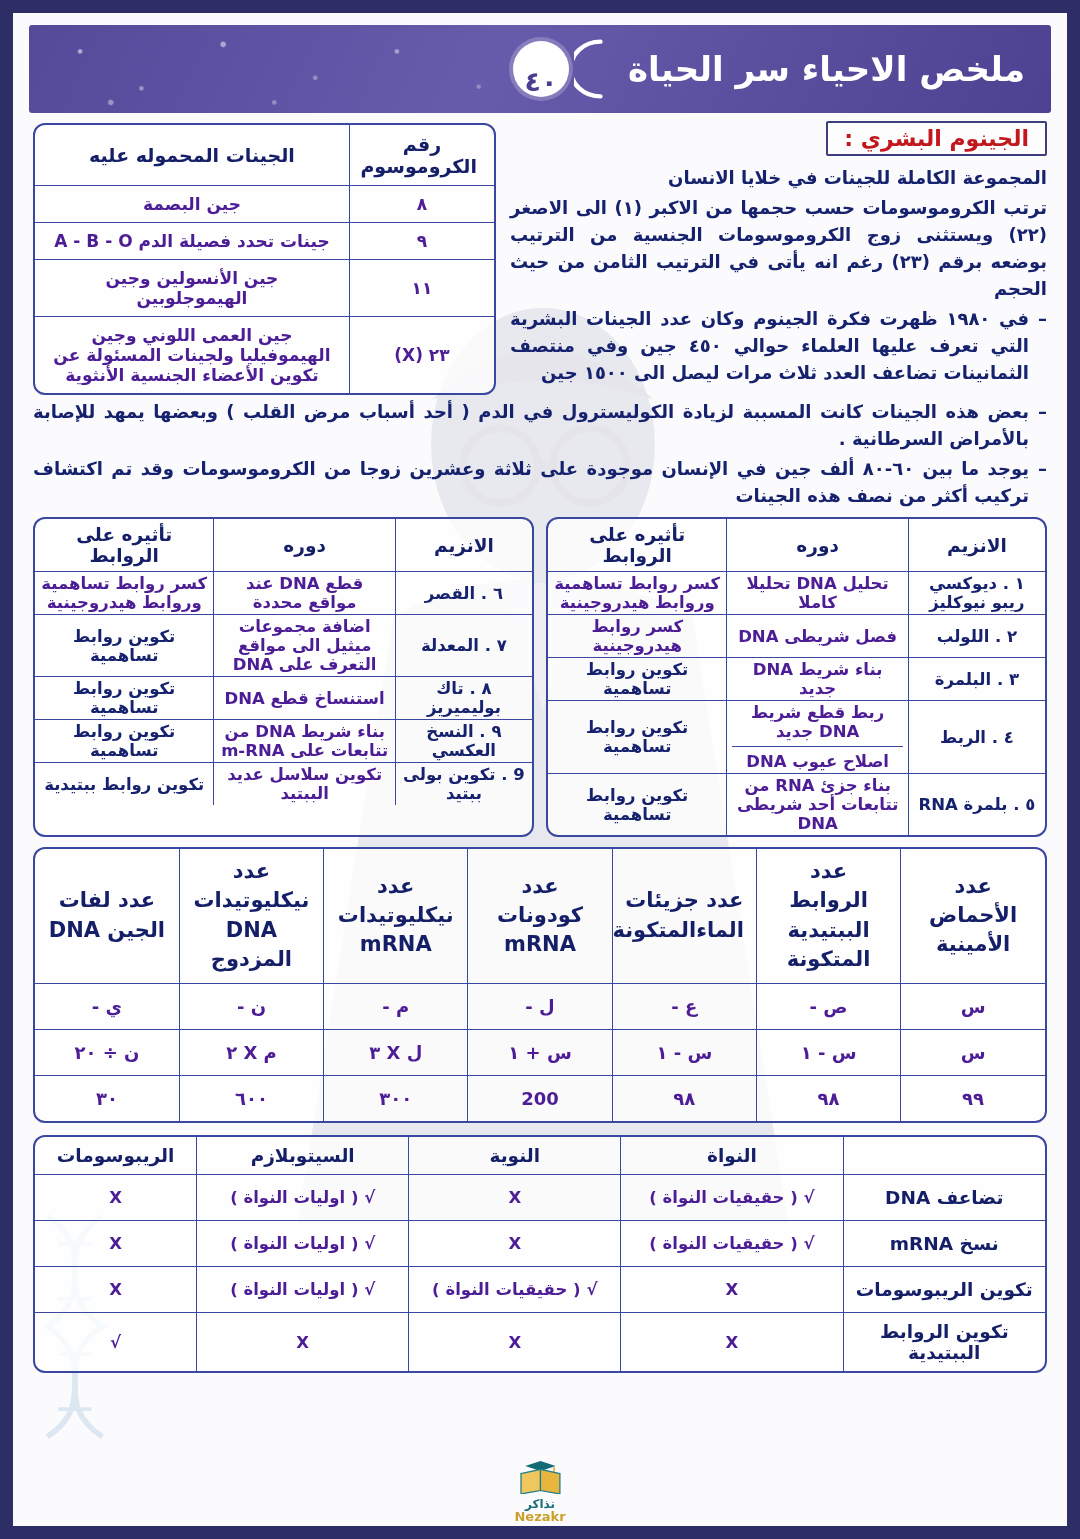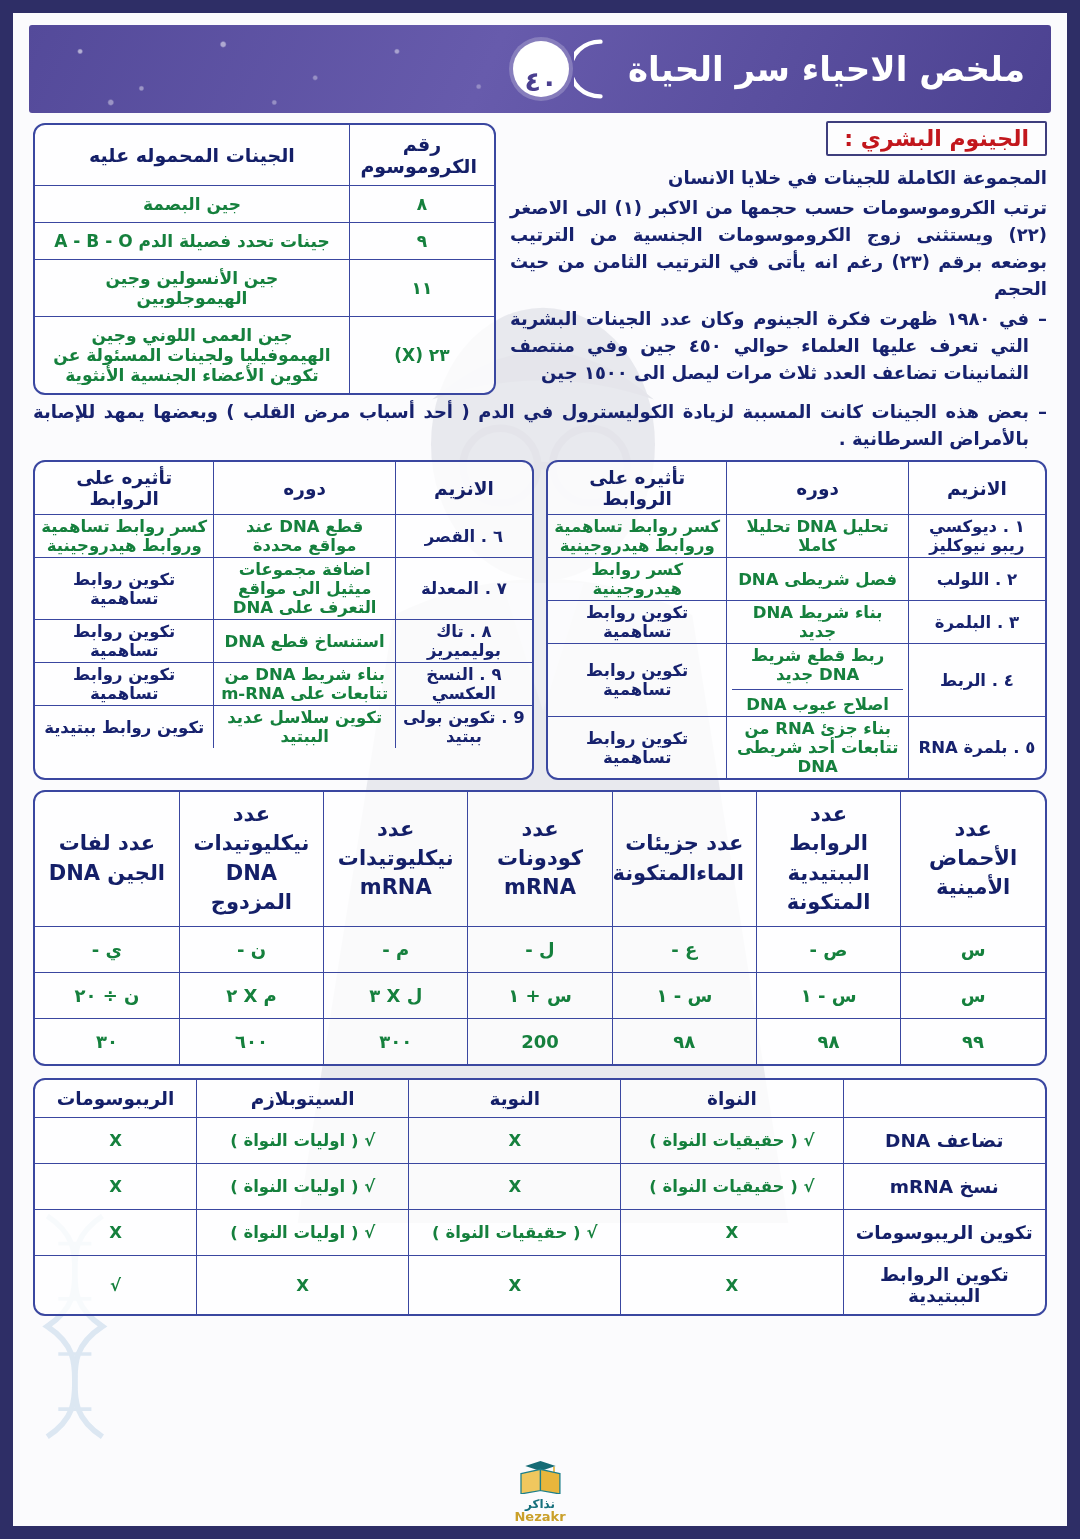--- a/index.html
+++ b/index.html
@@ -42,21 +42,21 @@
   
   .tbl-wrap{border:2.5px solid #3a47a0;border-radius:12px;overflow:hidden;background:rgba(255,255,255,.78)}
   .tbl-wrap table{width:100%;border-collapse:collapse;table-layout:fixed}
   .tbl-wrap th,.tbl-wrap td{border:1.6px solid #3a47a0;padding:5px 6px;text-align:center;vertical-align:middle}
   .tbl-wrap tr:first-child>*{border-top:0}
   .tbl-wrap tr:last-child>*{border-bottom:0}
   .tbl-wrap tr>*:first-child{border-right:0}
   .tbl-wrap tr>*:last-child{border-left:0}
   th{color:#141f68;font-weight:bold;font-size:19px}
   td{font-size:17px;font-weight:bold}
-  .red{color:#15803d}
+  .red{color:#4c1d95}
   .navy{color:#17226e}
   .chromo th,.chromo td{padding:8px 17px}
   .chromo tr>*:first-child{width:31.5%}
   .enzyme-row{display:flex;gap:12px;margin-top:8px}
   .enzyme-row>.tbl-wrap{flex:1}
   .enz tr>*:nth-child(1){width:27.5%}
   .enz tr>*:nth-child(2){width:36.5%}
   .enz th{font-size:18.5px}
   .enz td{font-size:16.5px;padding:2px 5px}
   .split .part-b{border-top:1.6px solid #3a47a0;margin-top:5px;padding-top:5px}
@@ -148,20 +148,21 @@
             <tr>
               <td class="red">٢٣ (X)</td>
               <td class="red">جين العمى اللوني وجين الهيموفيليا ولجينات المسئولة عن تكوين الأعضاء الجنسية الأنثوية</td>
             </tr>
           </tbody>
             </table>
         </div>
       </div>
     </div>
     <p class="gp bullet">بعض هذه الجينات كانت المسببة لزيادة الكوليسترول في الدم ( أحد أسباب مرض القلب ) وبعضها يمهد للإصابة بالأمراض السرطانية .</p>
+    <p class="gp bullet">يوجد ما بين ٦٠-٨٠ ألف جين في الإنسان موجودة على ثلاثة وعشرين زوجا من الكروموسومات وقد تم اكتشاف تركيب أكثر من نصف هذه الجينات</p>
 
     <div class="enzyme-row">
 
       <div class="tbl-wrap enz">
         <table>
           <tbody>
               <tr>
             <th>الانزيم</th>
             <th>دوره</th>
             <th>تأثيره على الروابط</th>

